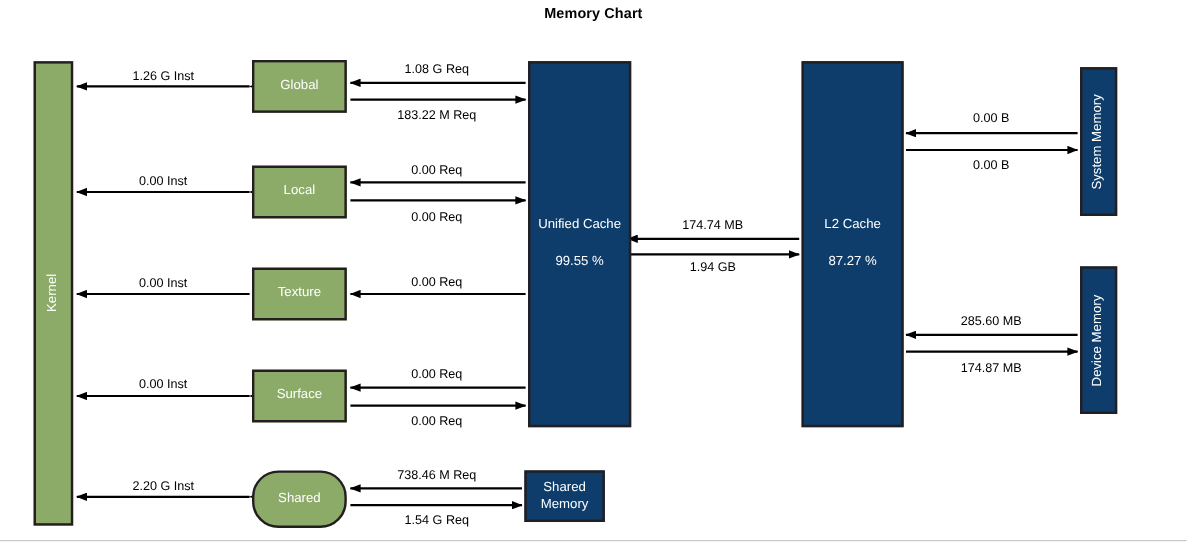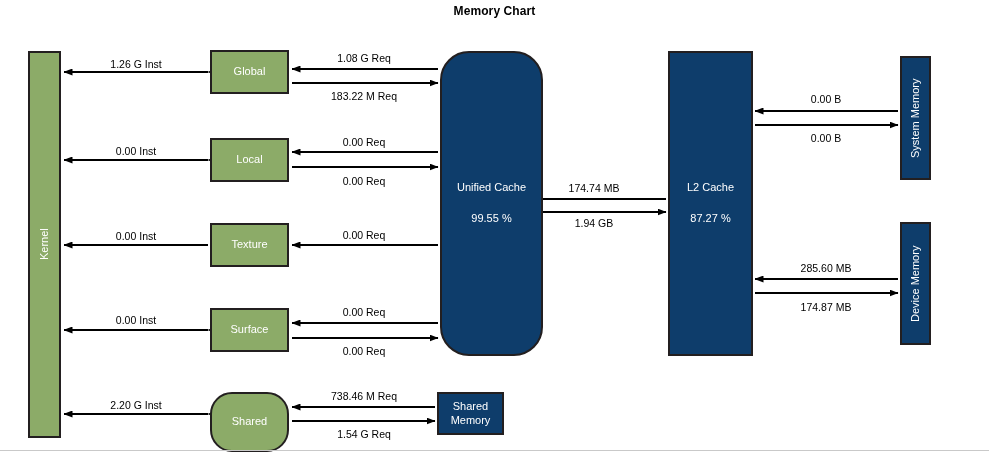--- a/index.html
+++ b/index.html
@@ -153,25 +153,25 @@
   </div>
 
   <div class="node green" style="left:210px; top:223px; width:79px; height:44px;">
     <span class="node-label">Texture</span>
   </div>
 
   <div class="node green" style="left:210px; top:308px; width:79px; height:44px;">
     <span class="node-label">Surface</span>
   </div>
 
-  <div class="node green" style="left:210px; top:392px; width:79px; height:60px;border-radius:22px;">
+  <div class="node green" style="left:210px; top:392px; width:79px; height:48px;border-radius:22px;">
     <span class="node-label">Shared</span>
   </div>
 
-  <div class="node blue" style="left:440px; top:51px; width:103px; height:305px;border-radius:29px;">
+  <div class="node blue" style="left:440px; top:51px; width:86px; height:305px;">
     <span class="node-label">Unified Cache</span>
     <span class="node-pct">99.55 %</span>
   </div>
 
   <div class="node blue" style="left:668px; top:51px; width:85px; height:305px;">
     <span class="node-label">L2 Cache</span>
     <span class="node-pct">87.27 %</span>
   </div>
 
   <div class="node blue vertical" style="left:900px; top:56px; width:31px; height:124px;">

